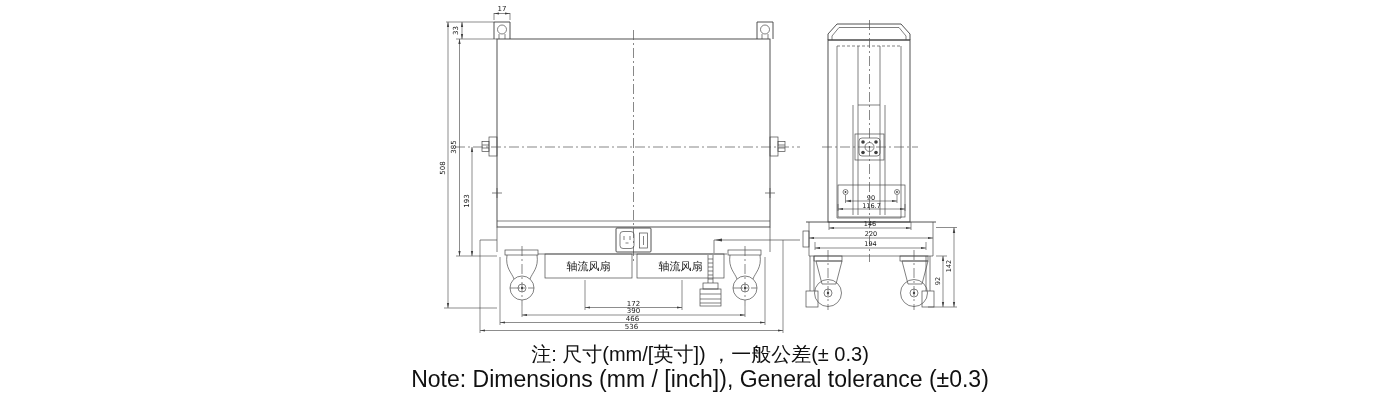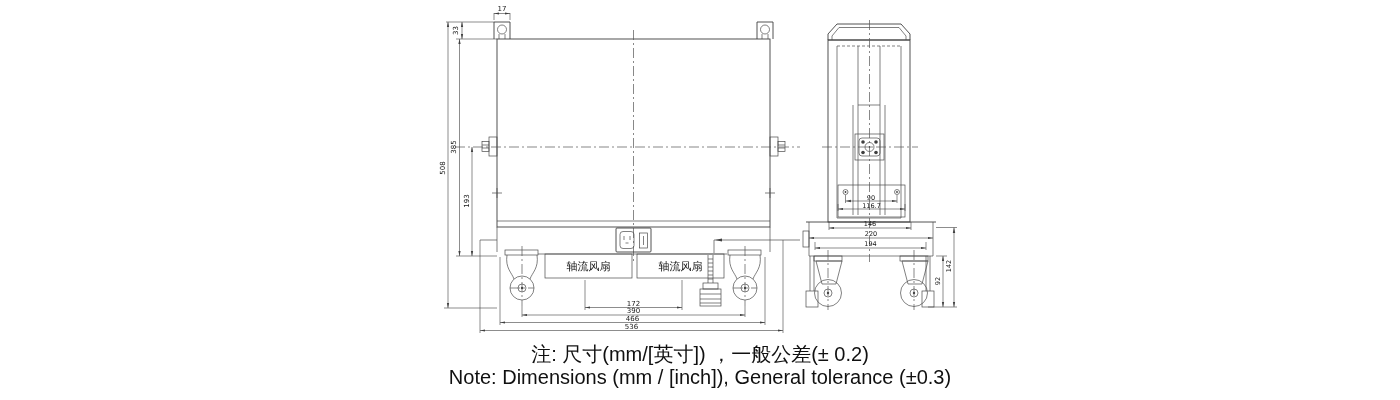--- a/index.html
+++ b/index.html
@@ -10,21 +10,21 @@
   .thin{stroke:#4a4a4a;stroke-width:0.7;fill:none;}
   .cl{stroke:#555;stroke-width:0.7;fill:none;stroke-dasharray:10 3 2 3;}
   .dash{stroke:#4a4a4a;stroke-width:0.7;fill:none;stroke-dasharray:3 2;}
   .dim{stroke:#3f3f3f;stroke-width:0.6;fill:none;}
   .fillg{fill:#3f3f3f;stroke:none;}
   .dtx{font-size:7px;}
   .dtxs{font-size:6.5px;}
   .lbl{font-size:11px;}
   .notes{position:absolute;left:0;right:0;text-align:center;color:#101010;}
   .note-zh{top:341px;font-size:20px;}
-  .note-en{top:366px;font-size:20px;}
+  .note-en{top:366px;font-size:23px;}
 </style>
 </head>
 <body>
 
 <div class="canvas">
 <svg width="1400" height="400" viewBox="0 0 1400 400">
   <defs>
     <marker id="arr" orient="auto-start-reverse" markerWidth="9" markerHeight="6" refX="9" refY="3">
       <path d="M9,3 L0,1 L0,5 z" fill="#3f3f3f"></path>
     </marker>
@@ -222,15 +222,15 @@
       <text class="dtxs" x="870.5" y="246" text-anchor="middle">194</text>
       <path class="dim" d="M936,227.5 H957 M928,307 H957 M936,256 H947"></path>
       <path class="dim" d="M954,227.5 V307" marker-start="url(#arr)" marker-end="url(#arr)"></path>
       <text class="dtxs" transform="rotate(-90 951 266)" x="951" y="266" text-anchor="middle">142</text>
       <path class="dim" d="M943,256 V307" marker-start="url(#arr)" marker-end="url(#arr)"></path>
       <text class="dtxs" transform="rotate(-90 940 281)" x="940" y="281" text-anchor="middle">92</text>
     </g>
   </g>
 </svg>
 
-<div class="notes note-zh">注: 尺寸(mm/[英寸]) ，一般公差(± 0.2)</div>
+<div class="notes note-zh">注: 尺寸(mm/[英寸]) ，一般公差(± 0.3)</div>
 <div class="notes note-en">Note: Dimensions (mm / [inch]), General tolerance (±0.3)</div>
 </div>
 
 </body></html>

